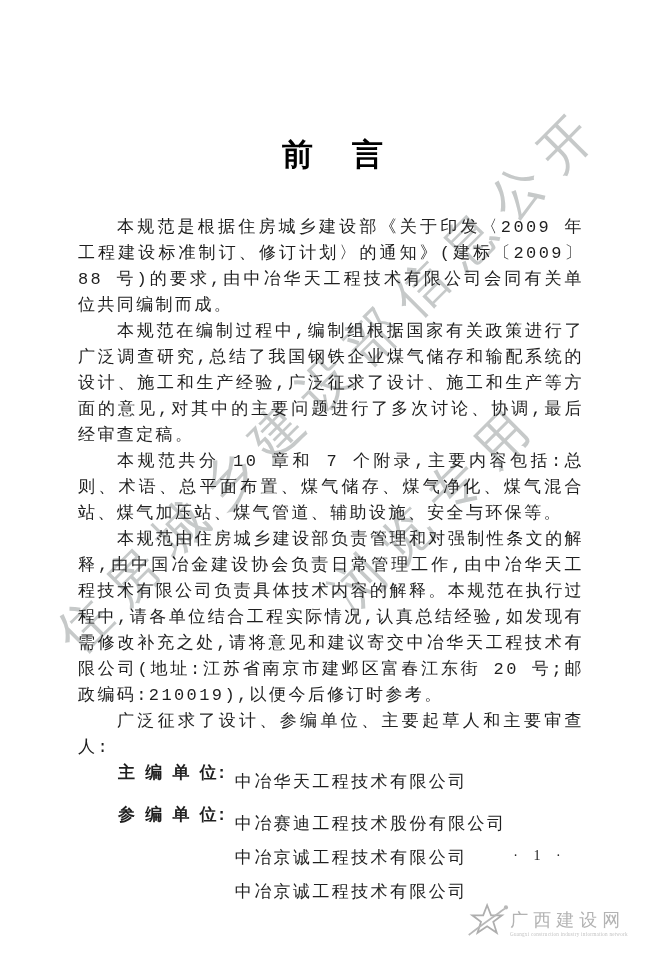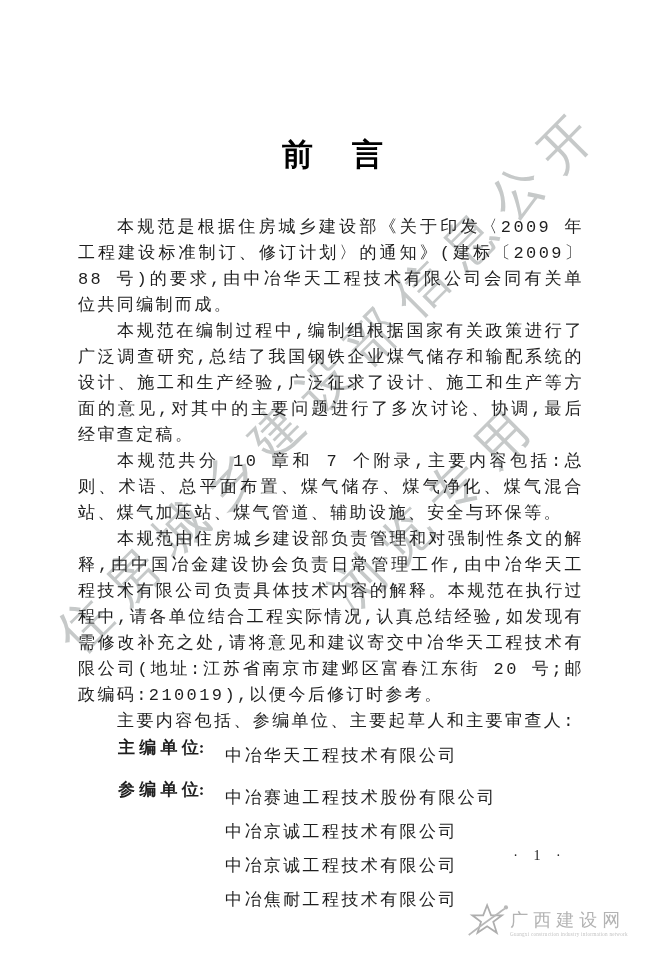--- a/index.html
+++ b/index.html
@@ -72,21 +72,21 @@
     text-indent: 39px;
     font-family: Liberation Mono, monospace;
   }
   .editor-row {
     display: flex;
     align-items: flex-start;
     padding-left: 40px;
   }
   .editor-label {
     flex: 0 0 99px;
-    font-family: Liberation Serif, serif;
+    font-family: Liberation Mono, monospace;
     font-weight: bold;
     letter-spacing: 0;
     white-space: nowrap;
   }
   .editor-names { flex: 1; }
   .editor-names div { margin: 8px; }
   
   .page-number {
     position: absolute;
     z-index: 1;
@@ -133,36 +133,35 @@
   <div class="watermark wm1">住房城乡建设部信息公开</div>
   <div class="watermark wm2">浏览专用</div>
 
   <h1 class="title">前　言</h1>
 
   <div class="body-text">
     <p>本规范是根据住房城乡建设部《关于印发〈2009 年工程建设标准制订、修订计划〉的通知》(建标〔2009〕88 号)的要求,由中冶华天工程技术有限公司会同有关单位共同编制而成。</p>
     <p>本规范在编制过程中,编制组根据国家有关政策进行了广泛调查研究,总结了我国钢铁企业煤气储存和输配系统的设计、施工和生产经验,广泛征求了设计、施工和生产等方面的意见,对其中的主要问题进行了多次讨论、协调,最后经审查定稿。</p>
     <p>本规范共分 10 章和 7 个附录,主要内容包括:总则、术语、总平面布置、煤气储存、煤气净化、煤气混合站、煤气加压站、煤气管道、辅助设施、安全与环保等。</p>
     <p>本规范由住房城乡建设部负责管理和对强制性条文的解释,由中国冶金建设协会负责日常管理工作,由中冶华天工程技术有限公司负责具体技术内容的解释。本规范在执行过程中,请各单位结合工程实际情况,认真总结经验,如发现有需修改补充之处,请将意见和建议寄交中冶华天工程技术有限公司(地址:江苏省南京市建邺区富春江东街 20 号;邮政编码:210019),以便今后修订时参考。</p>
-    <p>主要内容包括、参编单位、主要起草人和主要审查人:</p>
+    <p>广泛征求了设计、参编单位、主要起草人和主要审查人:</p>
 
     <div class="editor-row">
       <span class="editor-label">主 编 单 位:</span>
       <div class="editor-names">
         <div>中冶华天工程技术有限公司</div>
       </div>
     </div>
 
     <div class="editor-row">
       <span class="editor-label">参 编 单 位:</span>
       <div class="editor-names">
         <div>中冶赛迪工程技术股份有限公司</div>
         <div>中冶京诚工程技术有限公司</div>
         <div>中冶京诚工程技术有限公司</div>
-        <div>中冶焦耐工程技术有限公司</div>
       </div>
     </div>
   </div>
 
   <div class="page-number">· 1 ·</div>
 
   <div class="site-logo">
     <span>
       <svg width="44" height="42" viewBox="0 0 50 48" fill="none" xmlns="http://www.w3.org/2000/svg">
         <path d="M24 6 L28.5 17.5 L41 17.5 L31 25 L35 37.5 L24 30 L13 37.5 L17 25 L7 17.5 L19.5 17.5 Z" stroke="#aeaeae" stroke-width="2" fill="none"></path>

